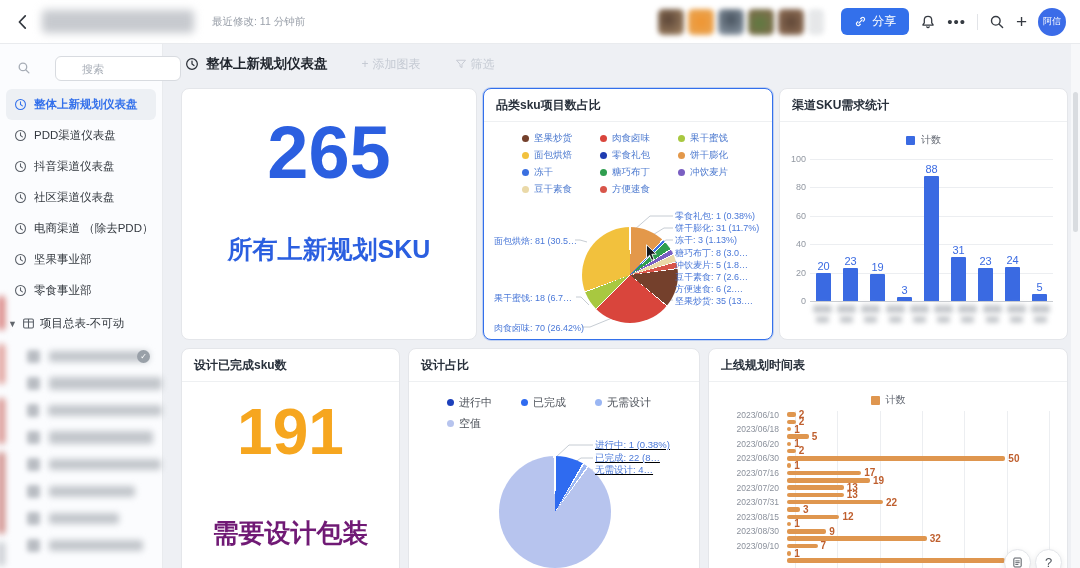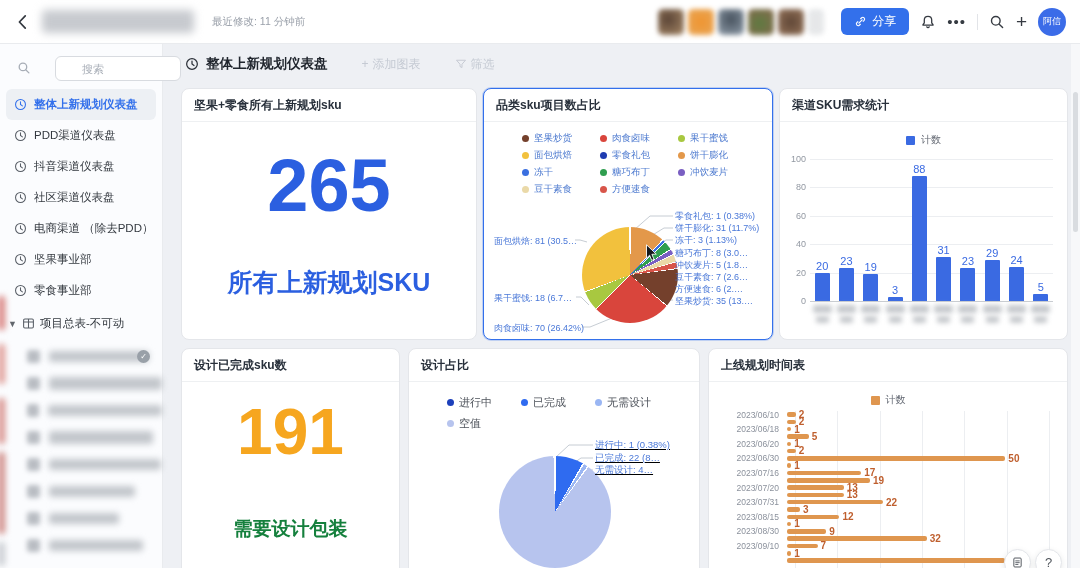--- a/index.html
+++ b/index.html
@@ -79,21 +79,21 @@
             box-shadow:0 0 0 1px rgba(51,112,235,.25); }
   .card-c { left:779px; top:88px; width:289px; height:252px; }
   .card-d { left:181px; top:348px; width:219px; height:242px; }
   .card-e { left:408px; top:348px; width:292px; height:242px; }
   .card-f { left:708px; top:348px; width:360px; height:242px; }
 
   .big-num { text-align:center; font-weight:700; }
   .card-a .big-num { margin-top:24px; font-size:74px; line-height:80px; color:#2b5fe0; }
   .card-a .big-cap { margin-top:40px; text-align:center; font-size:25px; font-weight:700; color:#2b5fe0; }
   .card-d .big-num { margin-top:14px; font-size:64px; line-height:72px; color:#f6a61f; }
-  .card-d .big-cap { margin-top:48px; text-align:center; font-size:19px; font-weight:700; color:#15803d; }
+  .card-d .big-cap { margin-top:48px; text-align:center; font-size:26px; font-weight:700; color:#701a75; }
 
   
   .cat-legend { display:flex; flex-wrap:wrap; padding:8px 0 0 38px; width:276px; }
   .leg-item { display:flex; align-items:center; gap:5px; width:78px; height:17px; cursor:pointer; }
   .dot { width:7px; height:7px; border-radius:50%; flex:0 0 7px; }
   .leg-t { font-size:9.5px; color:#4c79cf; white-space:nowrap; }
   .pie { position:absolute; border-radius:50%; }
   #catpie { left:98px; top:138px; width:96px; height:96px; }
   .plab { position:absolute; font-size:9px; color:#4a78d8; white-space:nowrap; }
   #cat-labels-left .plab:nth-child(1){ left:10px; top:146px; }
@@ -318,21 +318,20 @@
     </span>
     <span class="mh-btn">
       <svg class="ic" width="12" height="12" viewBox="0 0 16 16">
           <path d="M2 3h12L9.3 8.3v4.4l-2.6-1.3V8.3z" fill="none" stroke="currentColor" stroke-width="1.3" stroke-linejoin="round"></path>
         </svg>
       <span>筛选</span>
     </span>
   </div>
 
   <section class="card card-a">
-    <div class="card-title">坚果+零食所有上新规划sku</div>
     <div class="big-num">265</div>
     <div class="big-cap">所有上新规划SKU</div>
   </section>
 
   <section class="card card-b">
     <div class="card-title">品类sku项目数占比</div>
     <div class="cat-legend" id="cat-legend">
         <div class="leg-item">
           <span class="dot" style="background: rgb(116, 64, 44);"></span>
           <span class="leg-t">坚果炒货</span>
@@ -456,24 +455,20 @@
         </div>
         <div class="vgroup">
           <div class="vval">31</div>
           <div class="vbar" style="height: 44.02px;"></div>
         </div>
         <div class="vgroup">
           <div class="vval">23</div>
           <div class="vbar" style="height: 32.66px;"></div>
         </div>
         <div class="vgroup">
-          <div class="vval">29</div>
-          <div class="vbar" style="height: 41.18px;"></div>
-        </div>
-        <div class="vgroup">
           <div class="vval">24</div>
           <div class="vbar" style="height: 34.08px;"></div>
         </div>
         <div class="vgroup">
           <div class="vval">5</div>
           <div class="vbar" style="height: 7.1px;"></div>
         </div>
       </div>
     <div class="vxlabels" id="vxlabels">
         <div class="xcol">

